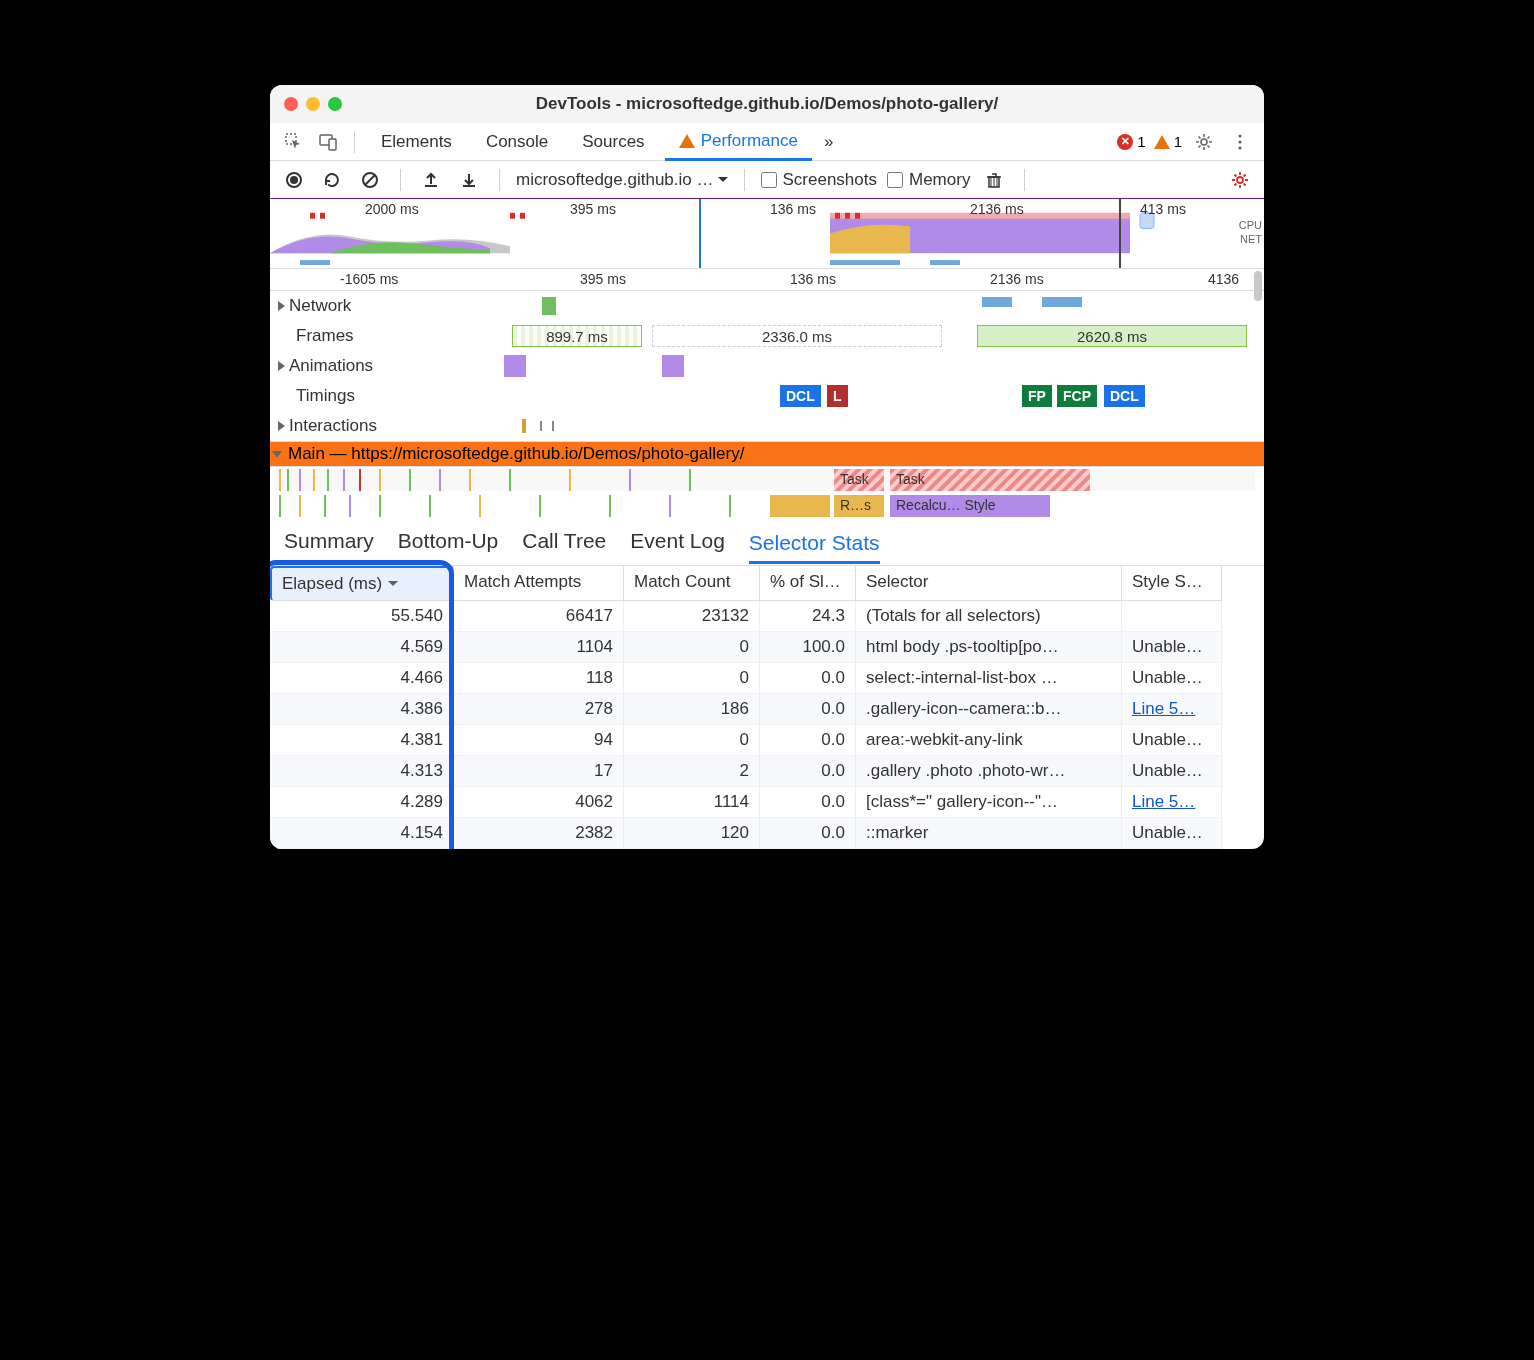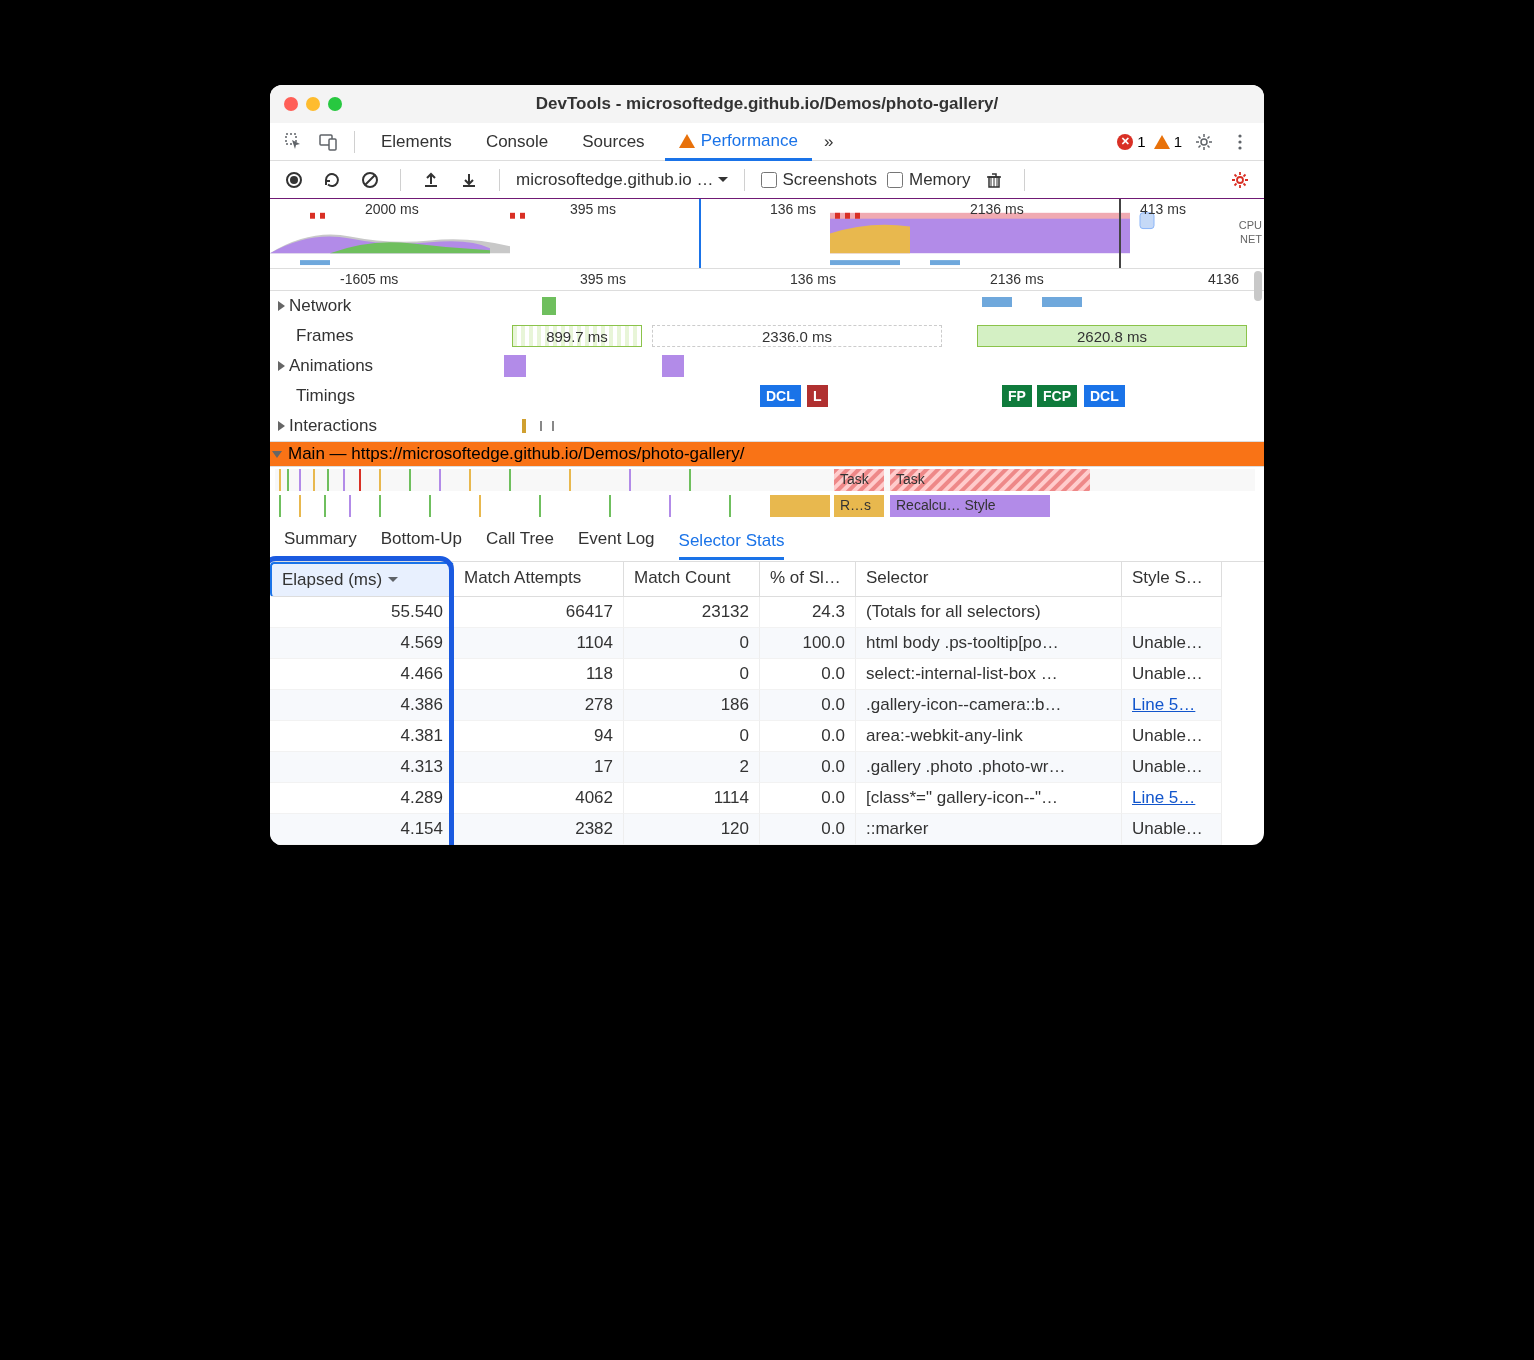--- a/index.html
+++ b/index.html
@@ -117,40 +117,41 @@
   .frame-block {
     position: absolute; top: 4px; bottom: 4px;
     background: #d4f0c4; border: 1px solid #8bc34a;
     display: flex; align-items: center; justify-content: center;
     font-size: 15px; color: #333;
   }
   .marker {
     position: absolute; top: 4px; height: 22px; padding: 0 6px;
     color: #fff; font-size: 14px; display: flex; align-items: center;
     font-weight: 600;
+    margin-left: 20px;
   }
   .m-dcl { background: #1a73e8; }
   .m-l   { background: #b03030; }
   .m-fp  { background: #0f7b3c; }
   .m-fcp { background: #0f7b3c; }
   .main-header {
     display: flex; align-items: center; height: 26px; padding-left: 2px;
     border-top: 1px solid #ddd; border-bottom: 1px solid #ddd;
     font-size: 17px; gap: 6px; background: #f97316;
   }
   .flame {
     height: 54px; position: relative; overflow: hidden;
   }
   .flame-bar {
     position: absolute; height: 22px; font-size: 14px; color: #333;
     overflow: hidden; white-space: nowrap; padding: 2px 4px;
   }
   .sub-tabs {
     display: flex; gap: 24px; padding: 8px 14px 6px;
-    border-bottom: 1px solid #ddd; font-size: 17px; align-items: center;
+    border-bottom: 1px solid #ddd; font-size: 21px; align-items: center;
   }
   .sub-tabs .stab { color: #333; cursor: pointer; padding-bottom: 6px; }
   .sub-tabs .stab.active { color: #1a73e8; border-bottom: 3px solid #1a73e8; margin-bottom: -7px; }
   
   .grid {
     display: grid;
     grid-template-columns: 184px 170px 136px 96px 266px 100px;
     font-size: 17px; color: #333;
   }
   .grid-head {

